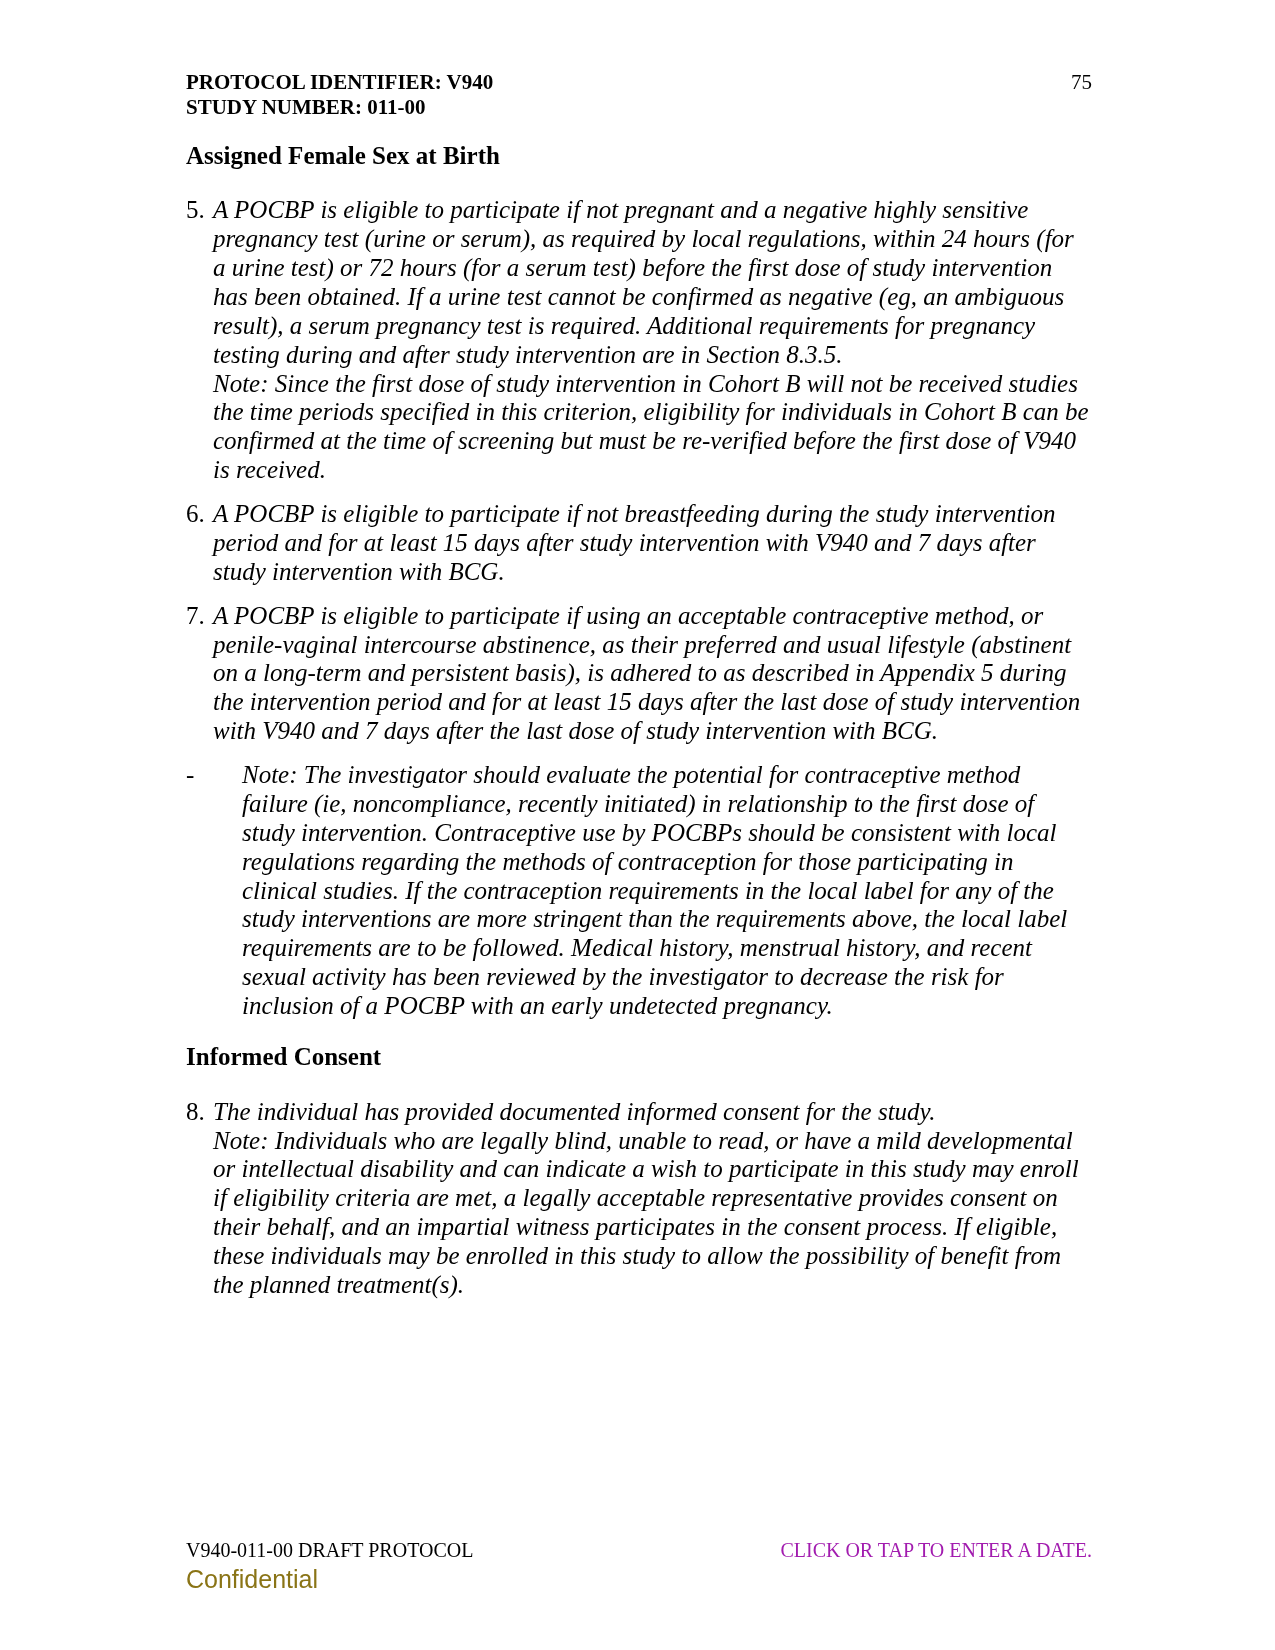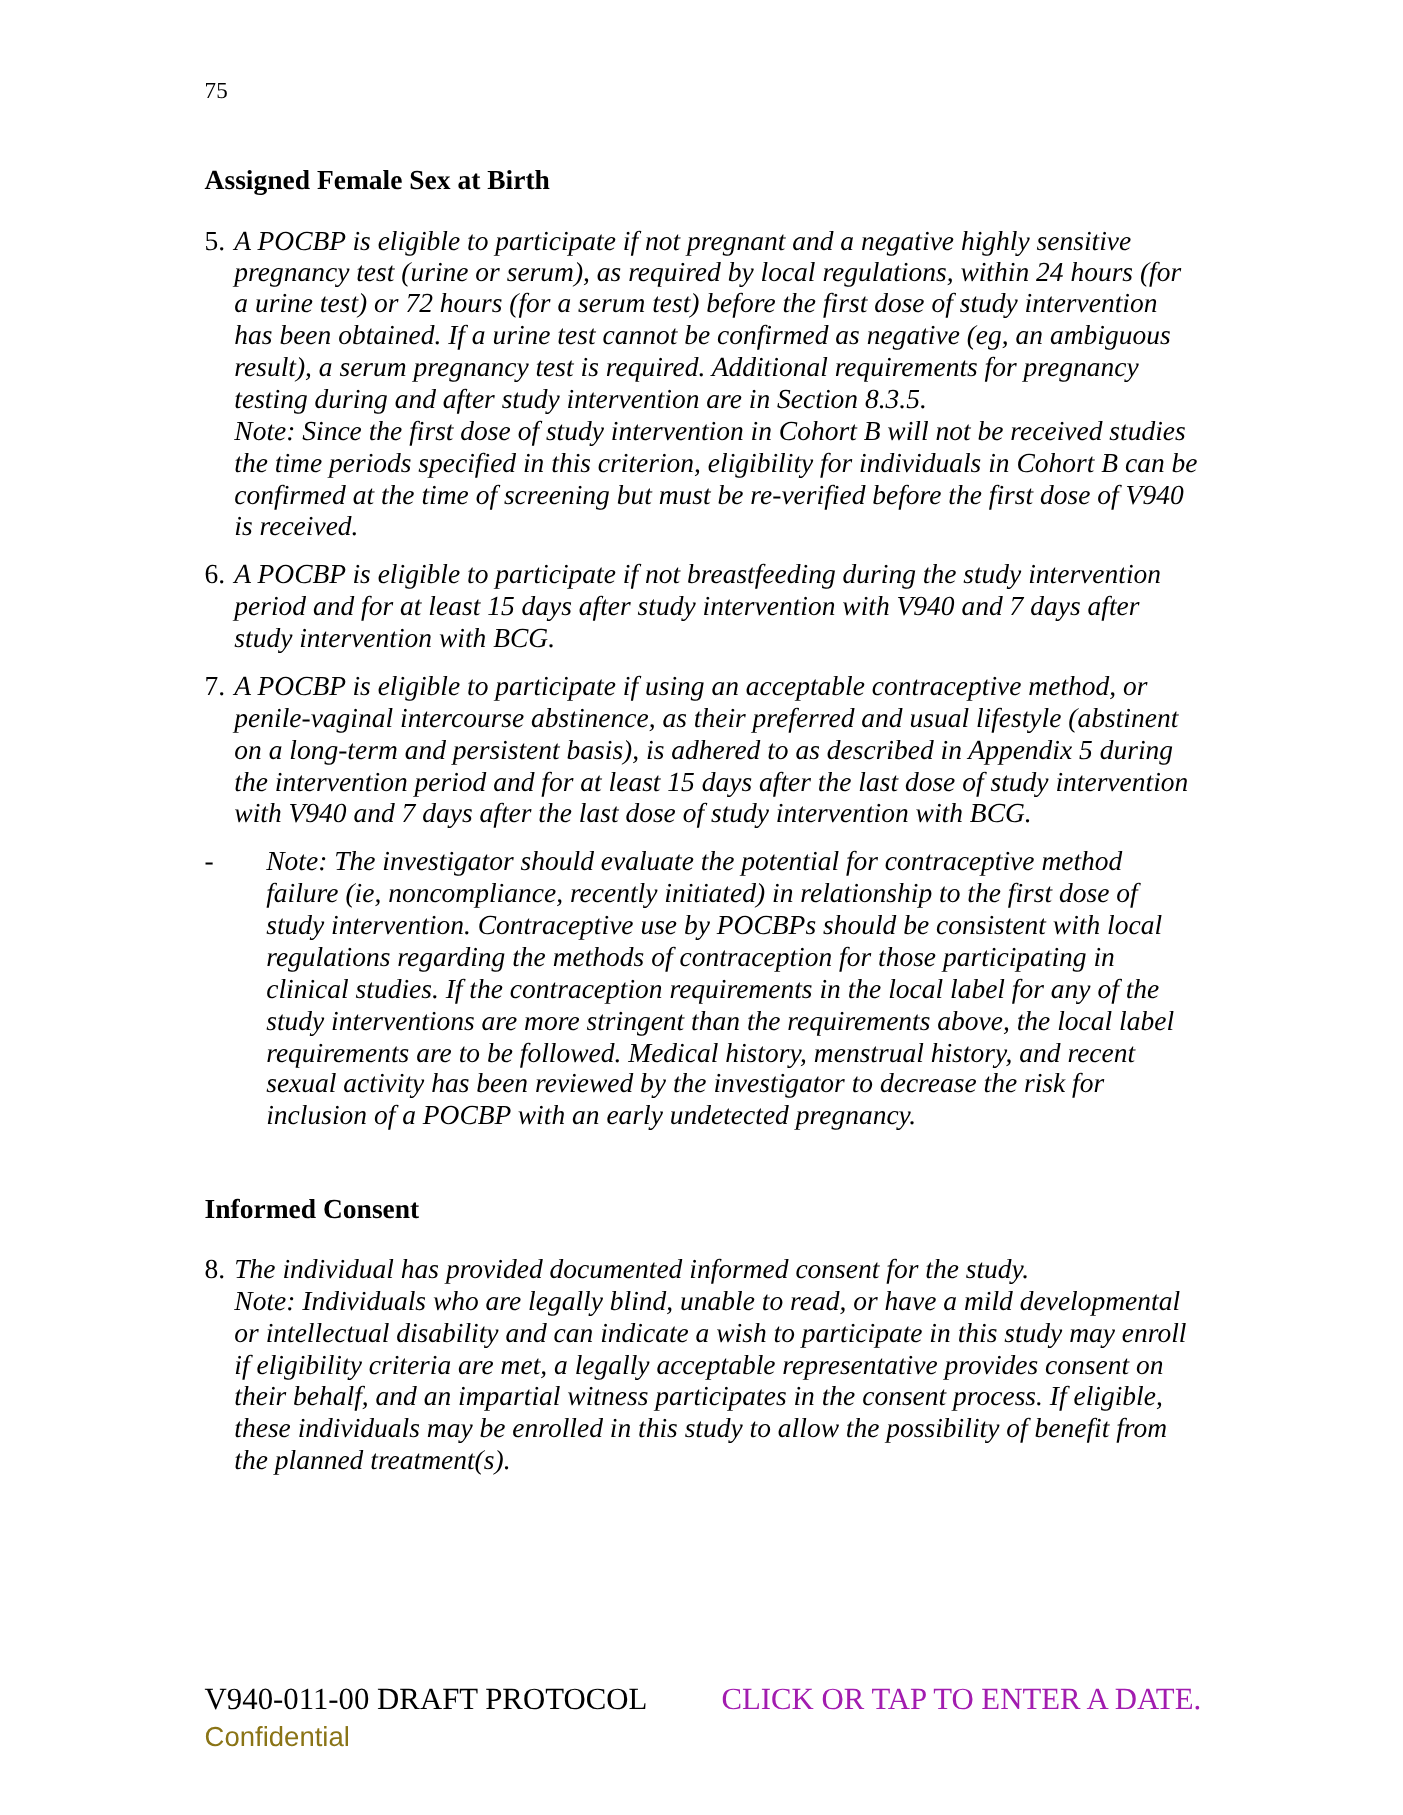--- a/index.html
+++ b/index.html
@@ -27,21 +27,21 @@
     align-items: flex-start;
     font-size: 21px;
     line-height: 1.18;
   }
   .doc-header .hdr-left { font-weight: bold; }
   .doc-header .hdr-line { white-space: nowrap; }
   .page-number { font-weight: normal; font-size: 21px; }
   .section-heading {
     font-size: 25px;
     font-weight: bold;
-    margin-top: 56px;
+    margin-top: 22px;
     margin-bottom: 26px;
     line-height: 1.15;
   }
   .list-item {
     display: flex;
     font-size: 25px;
     line-height: 1.155;
     margin-bottom: 15px;
   }
   .list-item .marker { flex: 0 0 27px; }
@@ -51,39 +51,43 @@
   .footer {
     position: absolute;
     left: 186px;
     right: 183px;
     bottom: 56px;
   }
   .footer-row {
     display: flex;
     justify-content: space-between;
     align-items: center;
-    font-size: 28px;
+    font-size: 20px;
     line-height: 1.15;
   }
   .footer-right { color: #7f7f7f; }
   .footer-center {
     text-align: left;
     font-family: "Liberation Sans", sans-serif;
     font-size: 25px;
     margin-top: 3px;
   }
 </style>
 </head>
 <body>
 
 <div class="page">
 
   <div class="content">
 
     <div class="doc-header">
+      <div class="hdr-left">
+        <div class="hdr-line">PROTOCOL IDENTIFIER: V940</div>
+        <div class="hdr-line">STUDY NUMBER: 011-00</div>
+      </div>
       <div class="page-number">75</div>
     </div>
 
     <h2 class="section-heading">Assigned Female Sex at Birth</h2>
 
     <div class="list-item">
       <span class="marker">5.</span>
       <div class="item-body">
         <p>A POCBP is eligible to participate if not pregnant and a negative highly sensitive pregnancy test (urine or serum), as required by local regulations, within 24 hours (for a urine test) or 72 hours (for a serum test) before the first dose of study intervention has been obtained. If a urine test cannot be confirmed as negative (eg, an ambiguous result), a serum pregnancy test is required. Additional requirements for pregnancy testing during and after study intervention are in Section 8.3.5.</p>
         <p>Note: Since the first dose of study intervention in Cohort B will not be received studies the time periods specified in this criterion, eligibility for individuals in Cohort B can be confirmed at the time of screening but must be re-verified before the first dose of V940 is received.</p>

